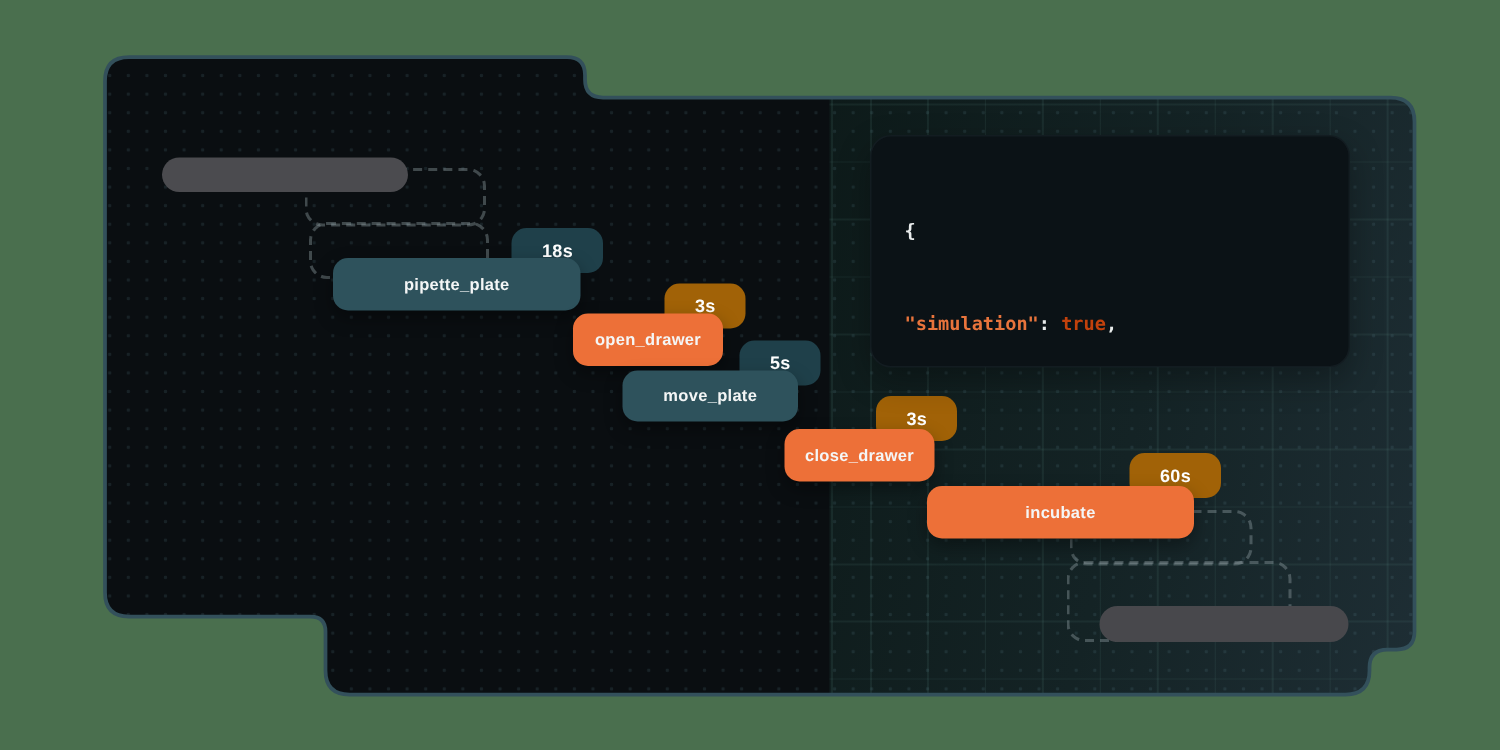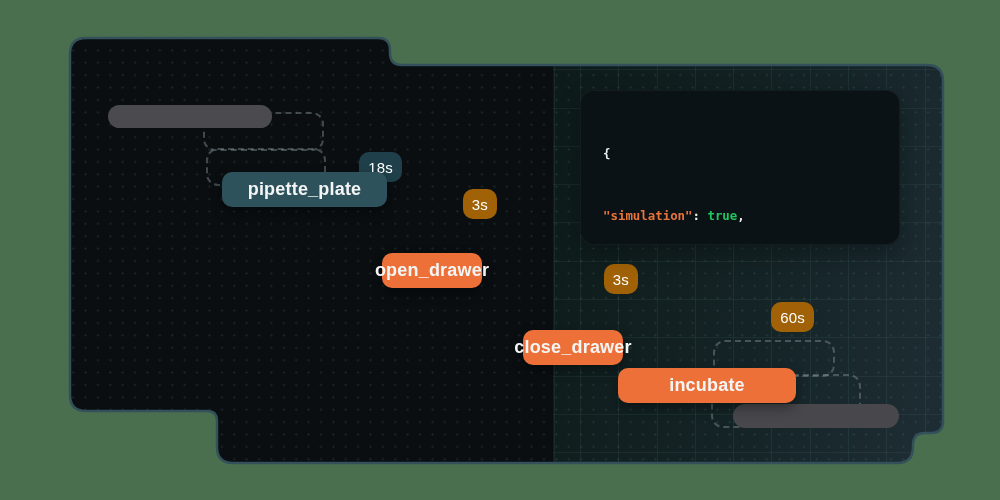--- a/index.html
+++ b/index.html
@@ -36,33 +36,33 @@
 
   
   .pill{position:absolute;border-radius:12px;z-index:3;}
   .p1{left:108px;top:105px;width:164px;height:23px;background:#4B4B4F;}
   .p2{left:733px;top:404px;width:166px;height:24px;background:#48484C;}
 
   
   .task{position:absolute;z-index:4;}
   .task .badge{
     position:absolute;top:-20px;right:-15px;z-index:1;
-    height:30px;min-width:31px;padding:0 9px;box-sizing:border-box;
+    height:30px;min-width:31px;padding:0 20px;box-sizing:border-box;
     border-radius:10px;display:flex;align-items:center;justify-content:center;
-    color:#fff;font-size:15px;font-weight:400;letter-spacing:.2px;
+    color:#fff;font-size:12px;font-weight:700;letter-spacing:.2px;
   }
   .task .block{
     position:relative;z-index:2;height:35px;border-radius:10px;
     display:flex;align-items:center;justify-content:center;
-    color:#F4F6F6;font-size:18px;font-weight:600;letter-spacing:.2px;
+    color:#F4F6F6;font-size:11px;font-weight:600;letter-spacing:.2px;
     box-shadow:0 5px 12px rgba(0,0,0,0.35);
   }
   .teal .block{background:#2E525C;}
   .teal .badge{background:#1F404A;}
-  .orange .block{background:#ED7038;margin-top:44px;}
+  .orange .block{background:#ED7038;}
   .orange .badge{background:#a16207;}
   .t1{left:222px;top:172px;width:165px;}
   .t2{left:382px;top:209px;width:100px;}
   .t3{left:415px;top:247px;width:117px;}
   .t3 .block{height:34px;}
   .t4{left:523px;top:286px;width:100px;}
   .t5{left:618px;top:324px;width:178px;}
   .t5 .badge{right:-18px;top:-22px;}
   .t4 .badge{top:-22px;}
 
@@ -71,21 +71,21 @@
     position:absolute;left:580px;top:90px;width:320px;height:155px;z-index:5;
     box-sizing:border-box;background:#0B1216;border:1px solid rgba(120,150,160,0.08);
     border-radius:14px;padding:12px 18px 0 22px;
     box-shadow:0 8px 22px rgba(0,0,0,0.30);
     font-family:"DejaVu Sans Mono",monospace;font-size:12.4px;line-height:20.5px;font-weight:700;
     white-space:pre;overflow:hidden;
   }
   .code-line{height:20.5px;}
   .k-plain{color:#E9ECEC;}
   .k-key{color:#E8743C;}
-  .k-bool{color:#22c55e;}
+  .k-bool{color:#c2410c;}
 </style>
 </head>
 <body>
 
 <div class="stage">
 
   <div class="panel">
     <div class="zone-right"></div>
     <div class="dots"></div>
   </div>
@@ -107,20 +107,26 @@
     <div class="block">
         <span>pipette_plate</span>
       </div>
   </div>
   <div class="task t2 orange">
     <div class="badge">3s</div>
     <div class="block">
         <span>open_drawer</span>
       </div>
   </div>
+  <div class="task t3 teal">
+    <div class="badge">5s</div>
+    <div class="block">
+        <span>move_plate</span>
+      </div>
+  </div>
   <div class="task t4 orange">
     <div class="badge">3s</div>
     <div class="block">
         <span>close_drawer</span>
       </div>
   </div>
   <div class="task t5 orange">
     <div class="badge">60s</div>
     <div class="block">
         <span>incubate</span>

